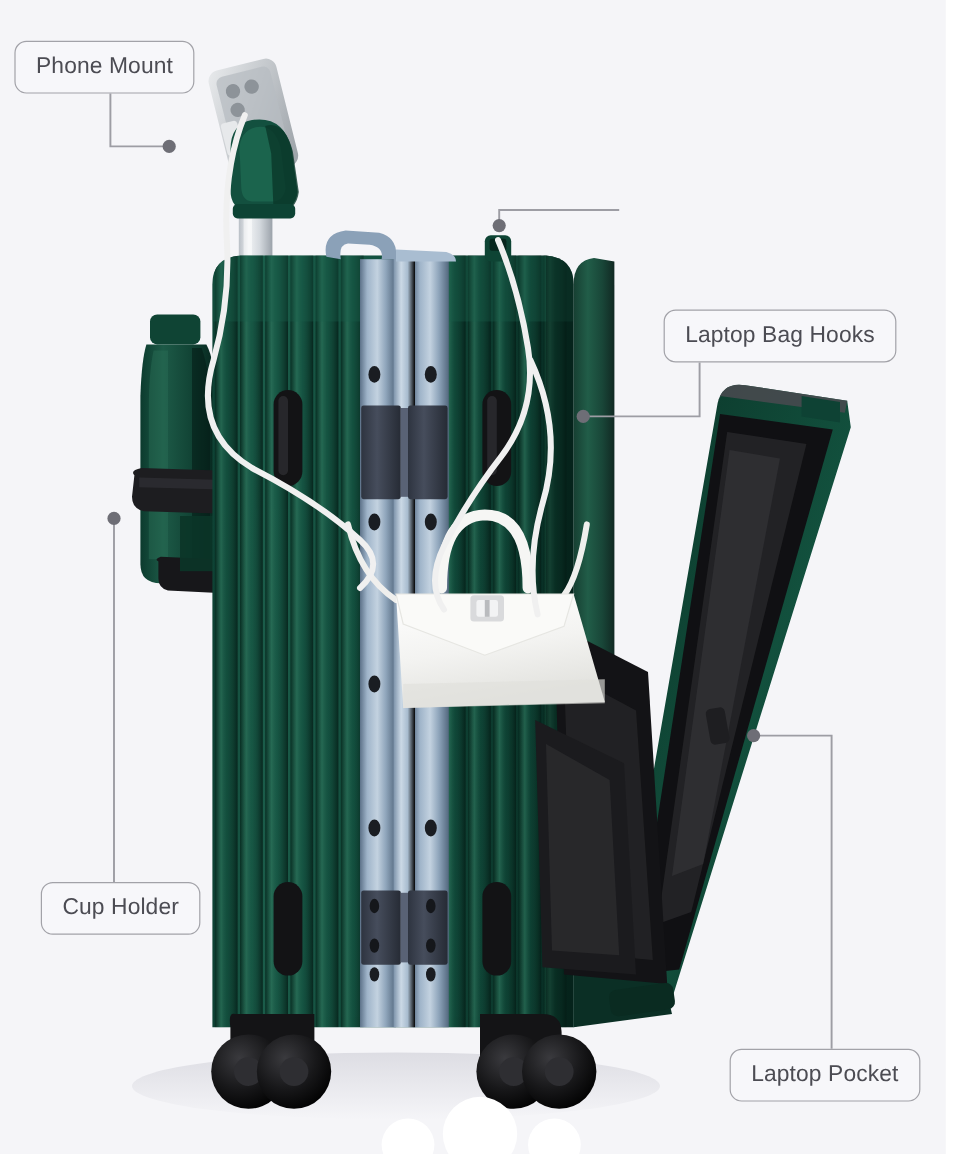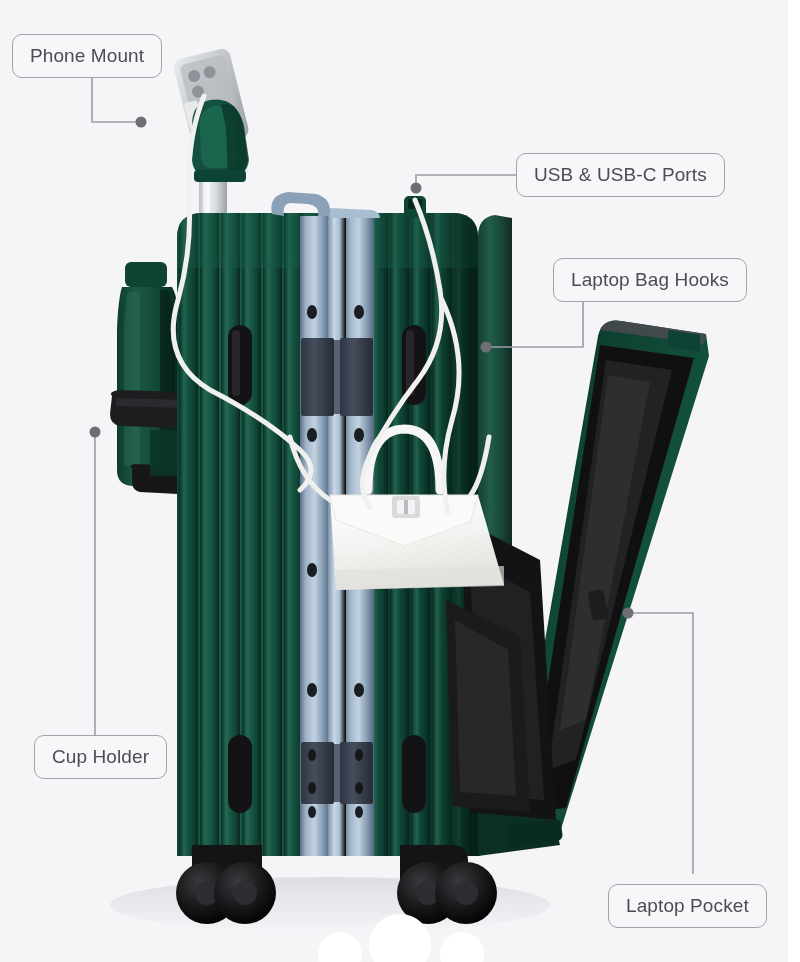--- a/index.html
+++ b/index.html
@@ -35,21 +35,21 @@
     align-items: center;
     justify-content: center;
     white-space: nowrap;
     padding: 0 17px;
     height: 44px;
   }
   #callout-phone-mount   { left: 12px;  top: 34px;  }
   #callout-usb-ports     { left: 516px; top: 153px; }
   #callout-bag-hooks     { left: 553px; top: 258px; }
   #callout-cup-holder    { left: 34px;  top: 735px; }
-  #callout-laptop-pocket { left: 608px; top: 874px; margin-top: 10px; }
+  #callout-laptop-pocket { left: 608px; top: 874px; }
 
   #leader-lines {
     position: absolute;
     left: 0; top: 0;
     width: 800px;
     height: 962px;
     pointer-events: none;
   }
   .leader-path {
     fill: none;
@@ -376,21 +376,20 @@
 
     <path class="leader-path" d="M95,735 L95,434"></path>
     <circle class="leader-dot" cx="95" cy="432" r="5.5"></circle>
 
     <path class="leader-path" d="M693,874 L693,613 L630,613"></path>
     <circle class="leader-dot" cx="628" cy="613" r="5.5"></circle>
   </svg>
 
   <div class="callout" id="callout-phone-mount">Phone Mount</div>
 
-  <div class="callout" id="callout-usb-ports">USB &amp; USB-C Ports</div>
 
   <div class="callout" id="callout-bag-hooks">Laptop Bag Hooks</div>
 
   <div class="callout" id="callout-cup-holder">Cup Holder</div>
 
   <div class="callout" id="callout-laptop-pocket">Laptop Pocket</div>
 
   <div class="carousel-dots">
     <div class="carousel-dot small" id="dot-1"></div>
     <div class="carousel-dot large" id="dot-2"></div>

